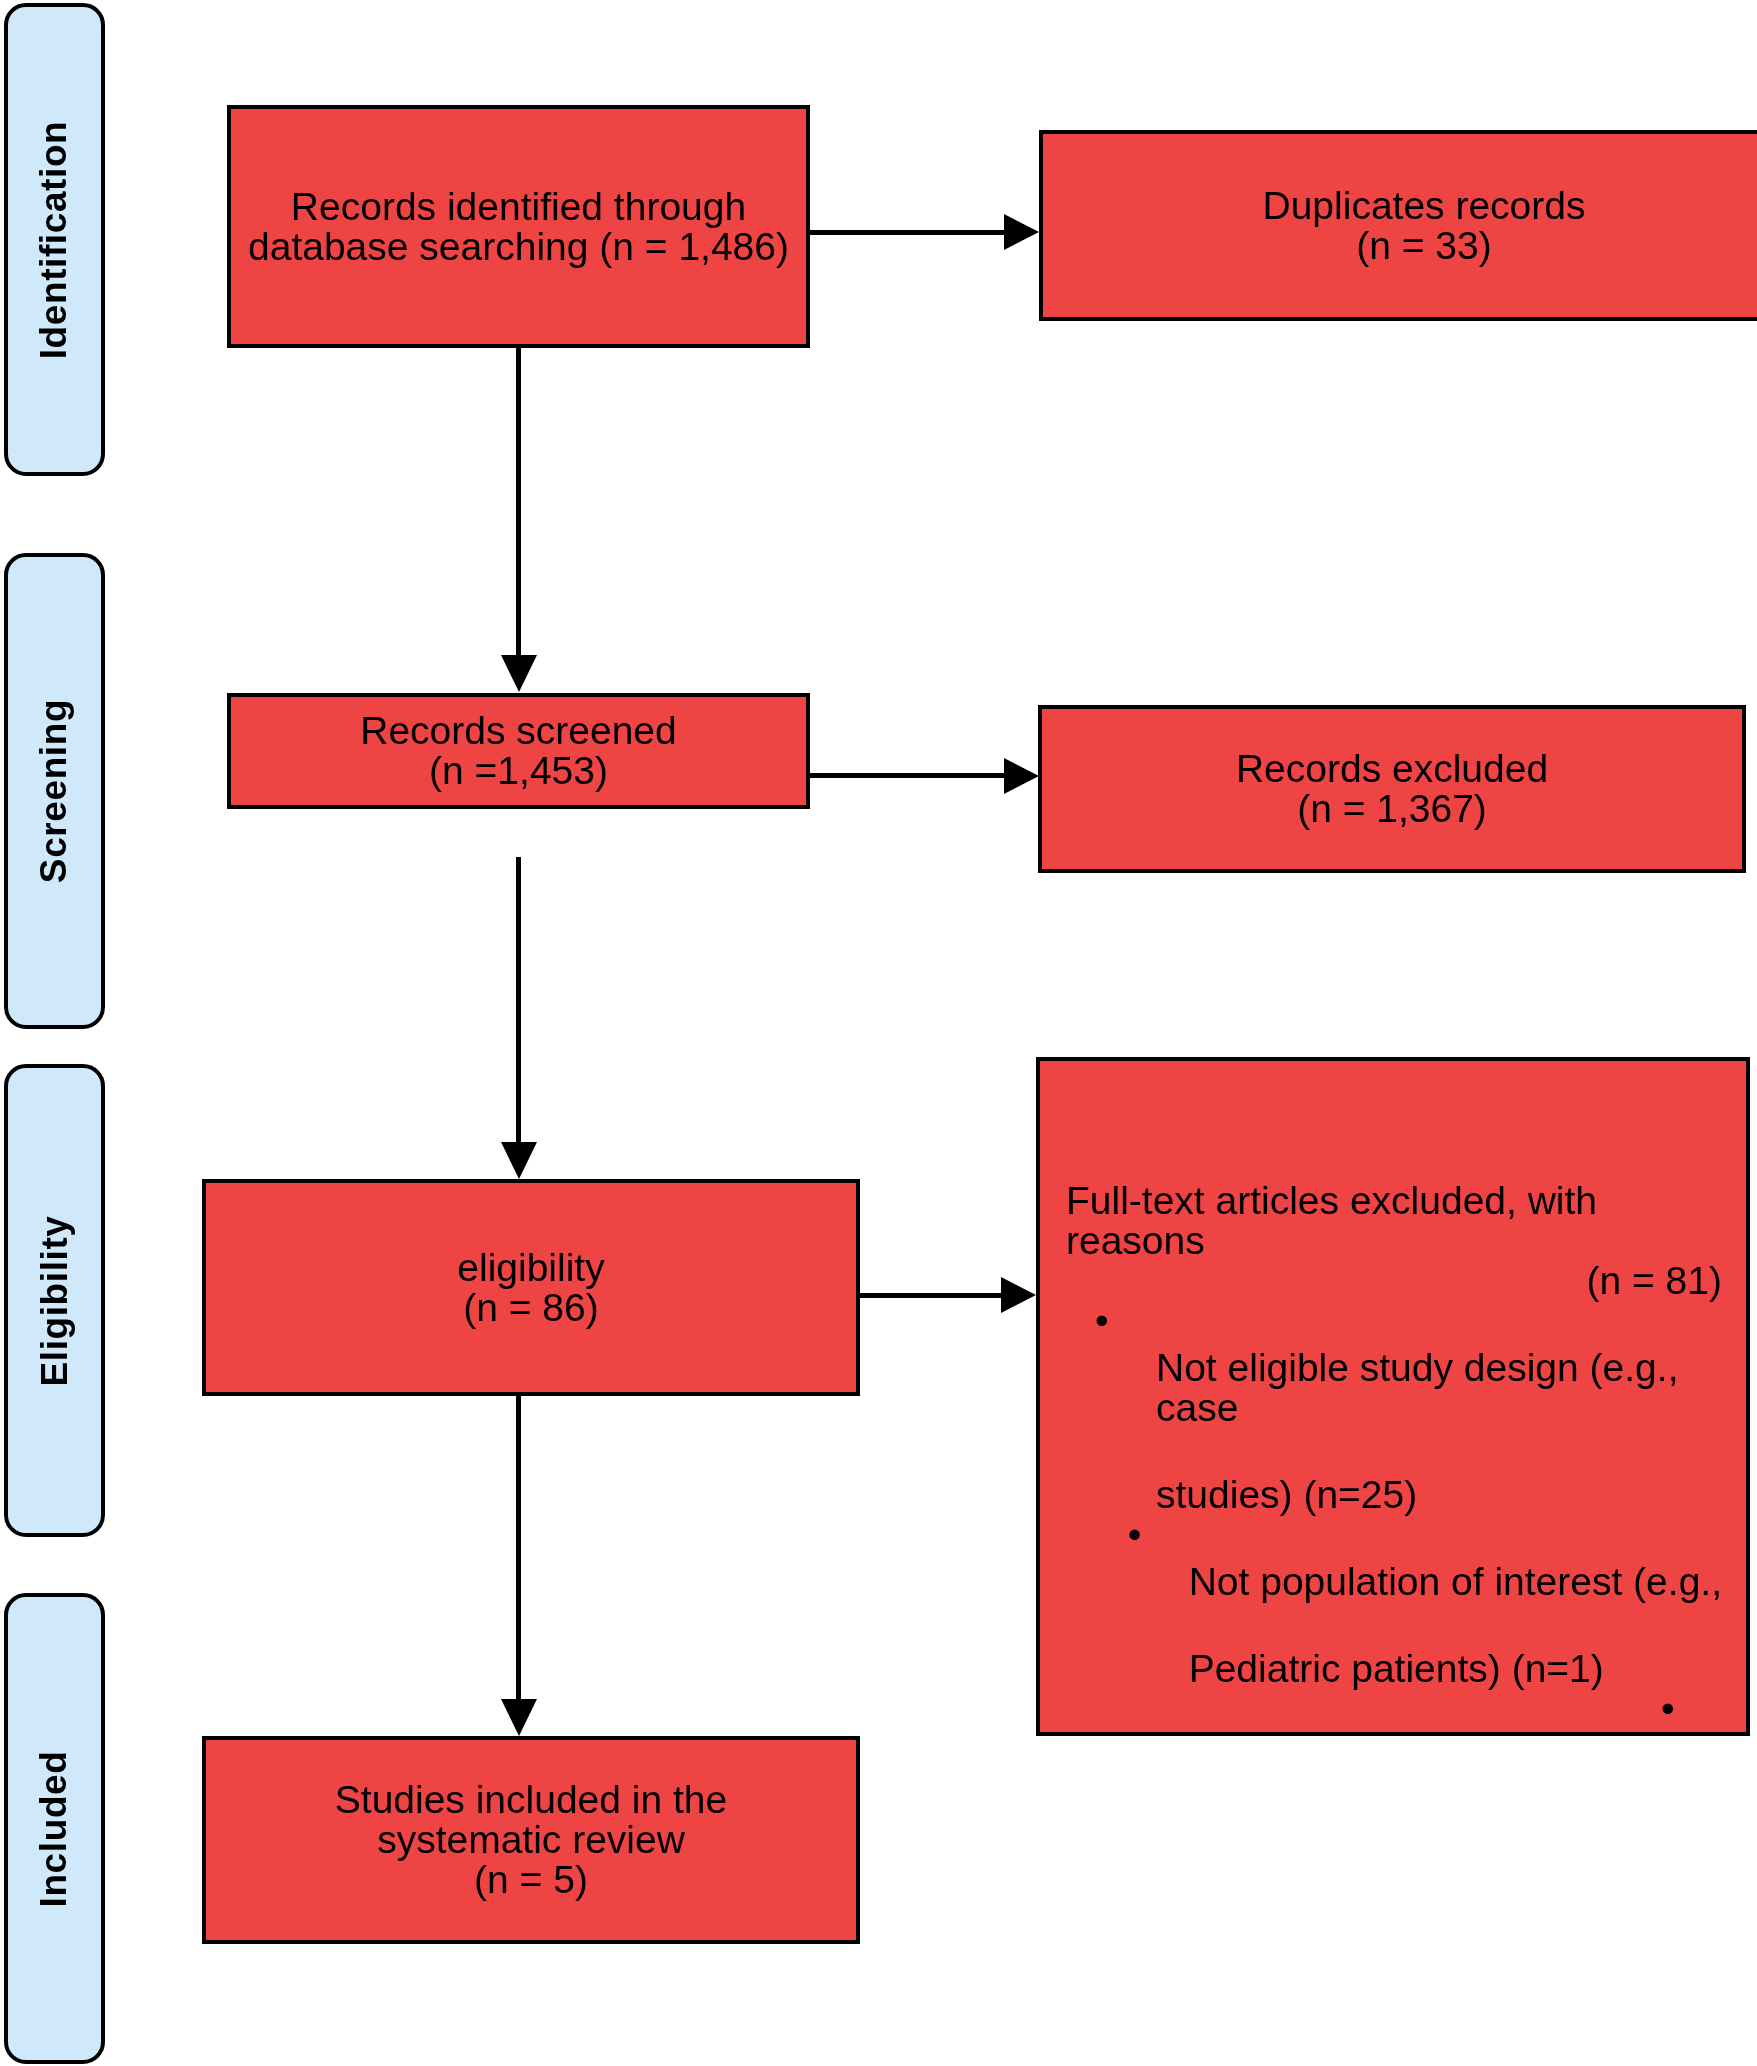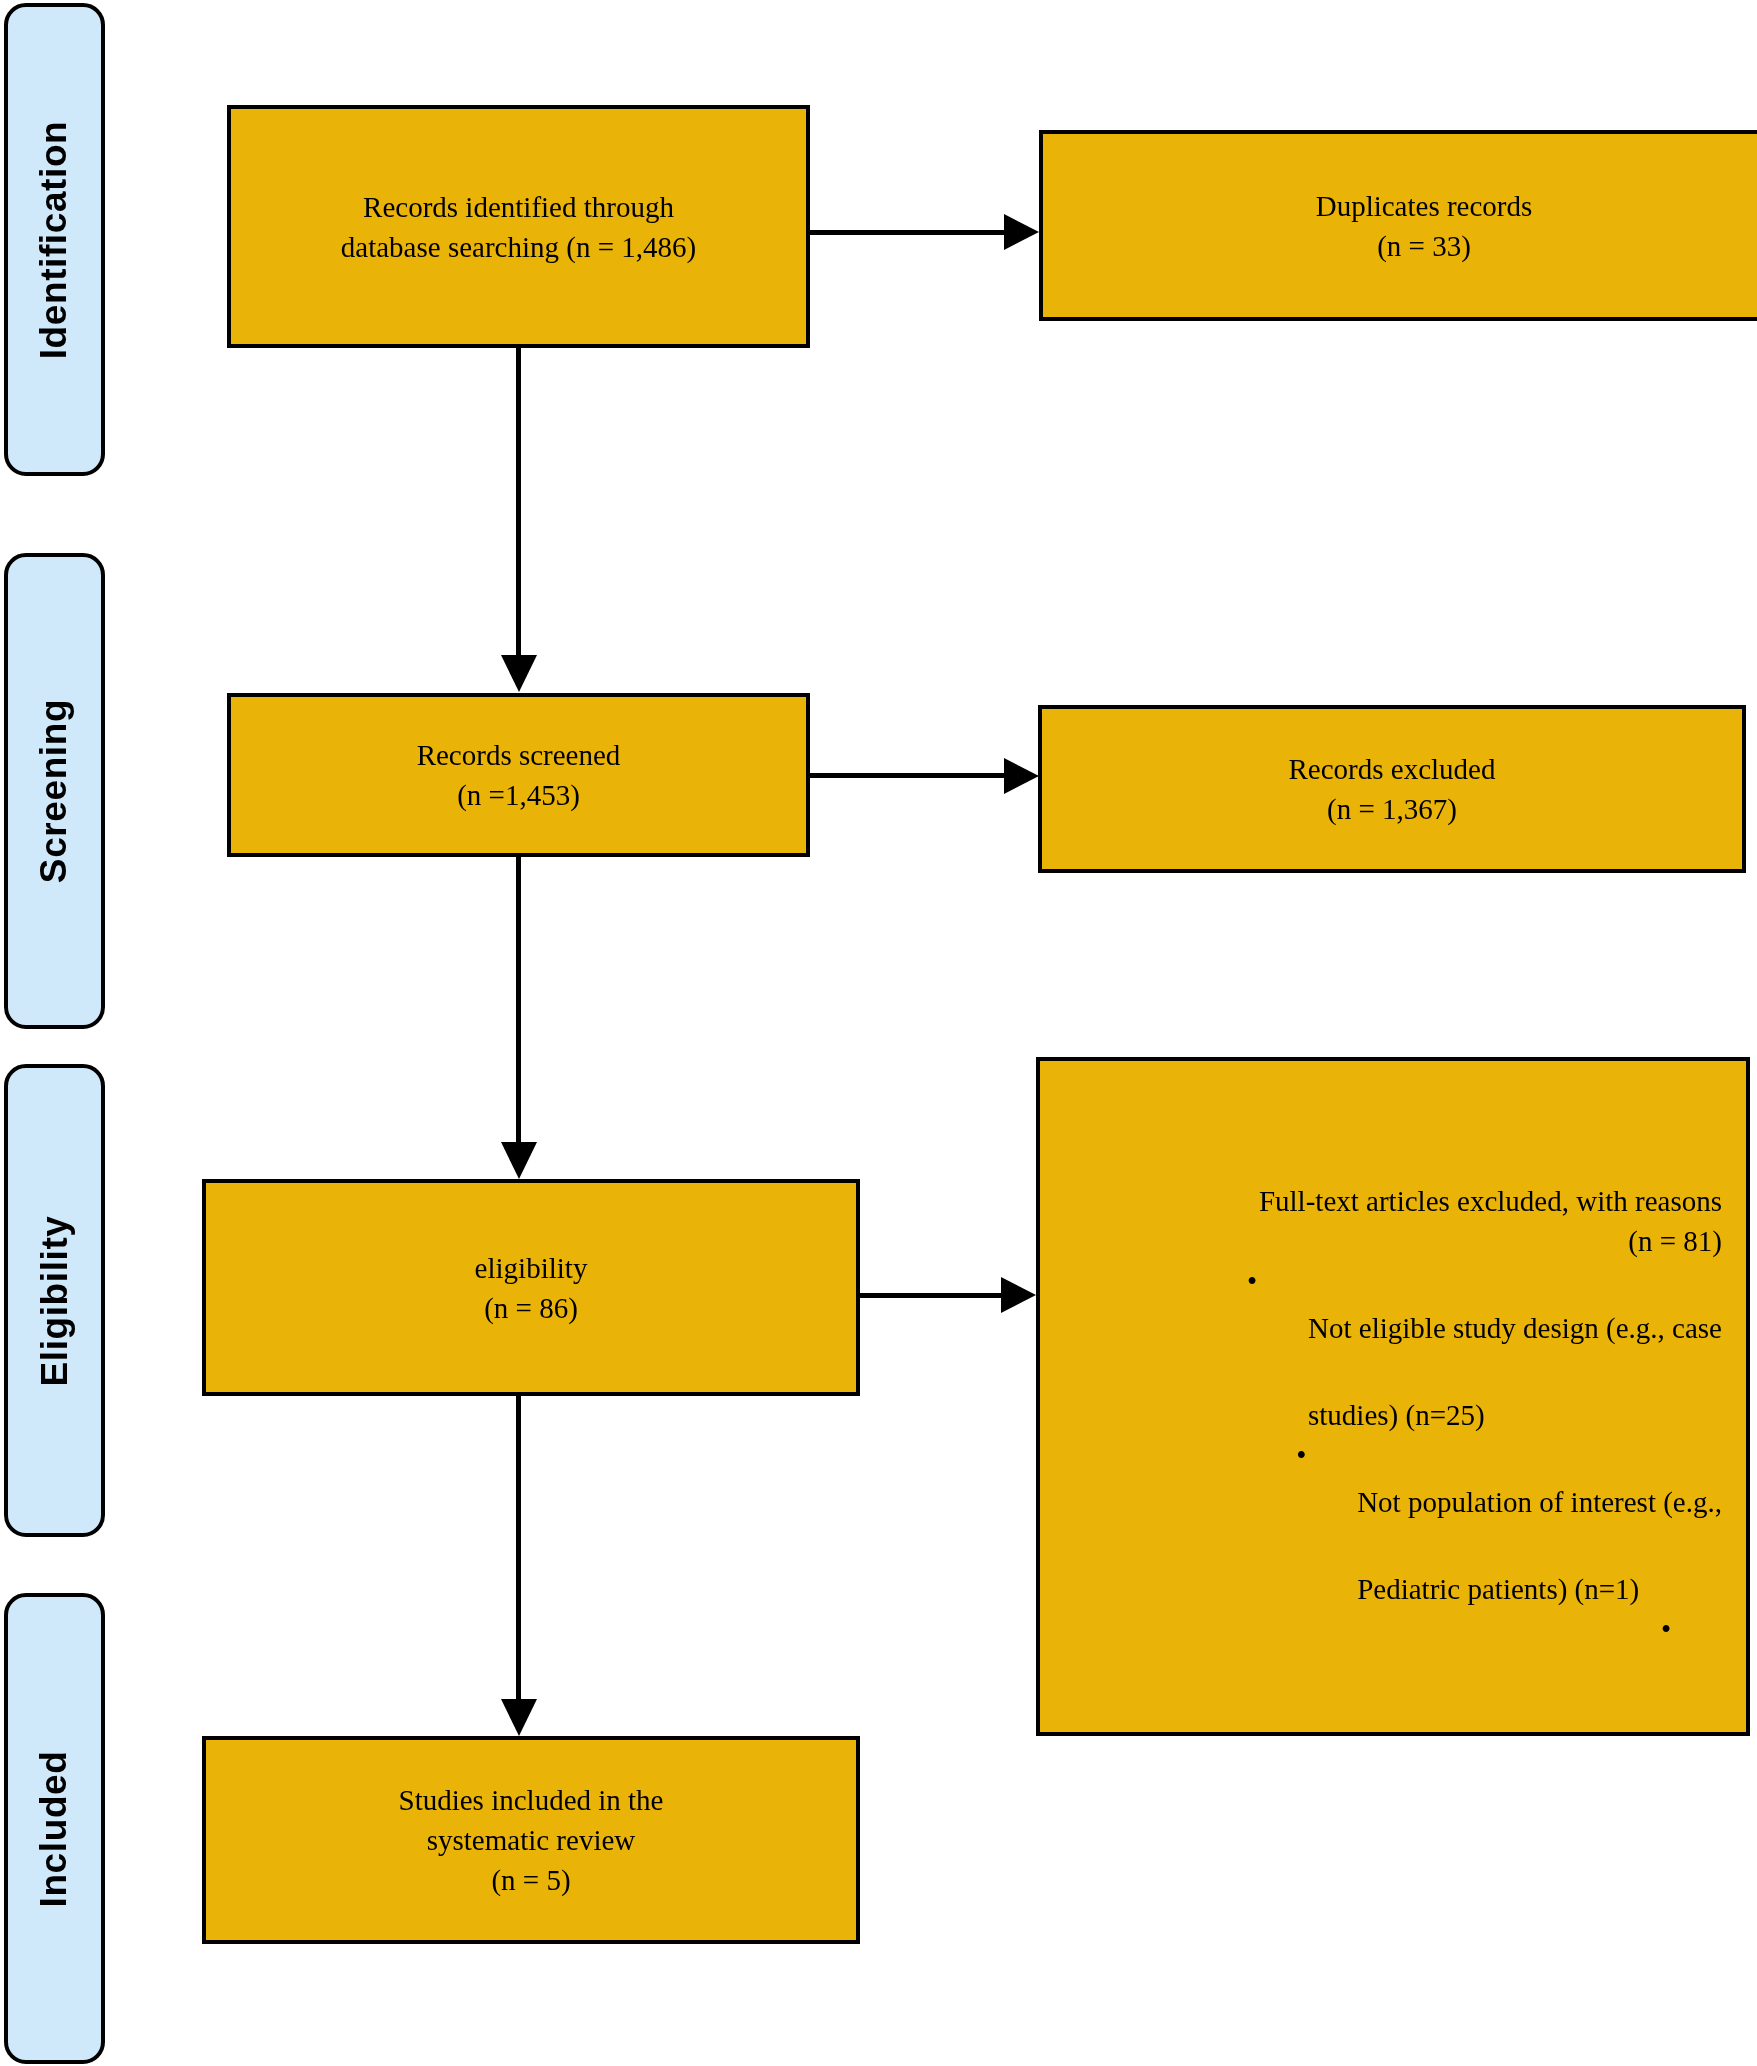--- a/index.html
+++ b/index.html
@@ -38,35 +38,34 @@
     letter-spacing: 0.6px;
   }
   .band-identification { top: 3px;    height: 473px; }
   .band-screening      { top: 553px;  height: 476px; }
   .band-eligibility    { top: 1064px; height: 473px; }
   .band-included       { top: 1593px; height: 471px; }
 
   
   .flow-box {
     position: absolute;
-    background: #eab308;
+    background: #ef4444;
     border: 4.8px solid #000000;
     box-sizing: border-box;
     display: flex;
     flex-direction: column;
     align-items: center;
     justify-content: center;
     text-align: center;
-    font-size: 29px;
+    font-size: 39px;
     line-height: 40px;
-    font-family: Liberation Serif, serif;
   }
   .box-identified        { left: 227px;  top: 105px;  width: 583px;  height: 243px; }
   .box-duplicates        { left: 1039px; top: 130px;  width: 770px; height: 191px; }
-  .box-screened          { left: 227px;  top: 693px; width: 583px;  height: 164px; }
+  .box-screened          { left: 227px;  top: 693px; width: 583px;  height: 116px; }
   .box-records-excluded  { left: 1038px; top: 705px; width: 708px; height: 168px; }
   .box-fulltext-assessed { left: 202px;  top: 1179px; width: 658px; height: 217px; }
   .box-fulltext-excluded {
     left: 1036px; top: 1057px; width: 714px; height: 679px;
     align-items: flex-end;
     justify-content: flex-start;
     text-align: left;
     padding: 120px 24px 0 26px;
   }
   .box-included          { left: 202px;  top: 1736px; width: 658px; height: 208px; }

